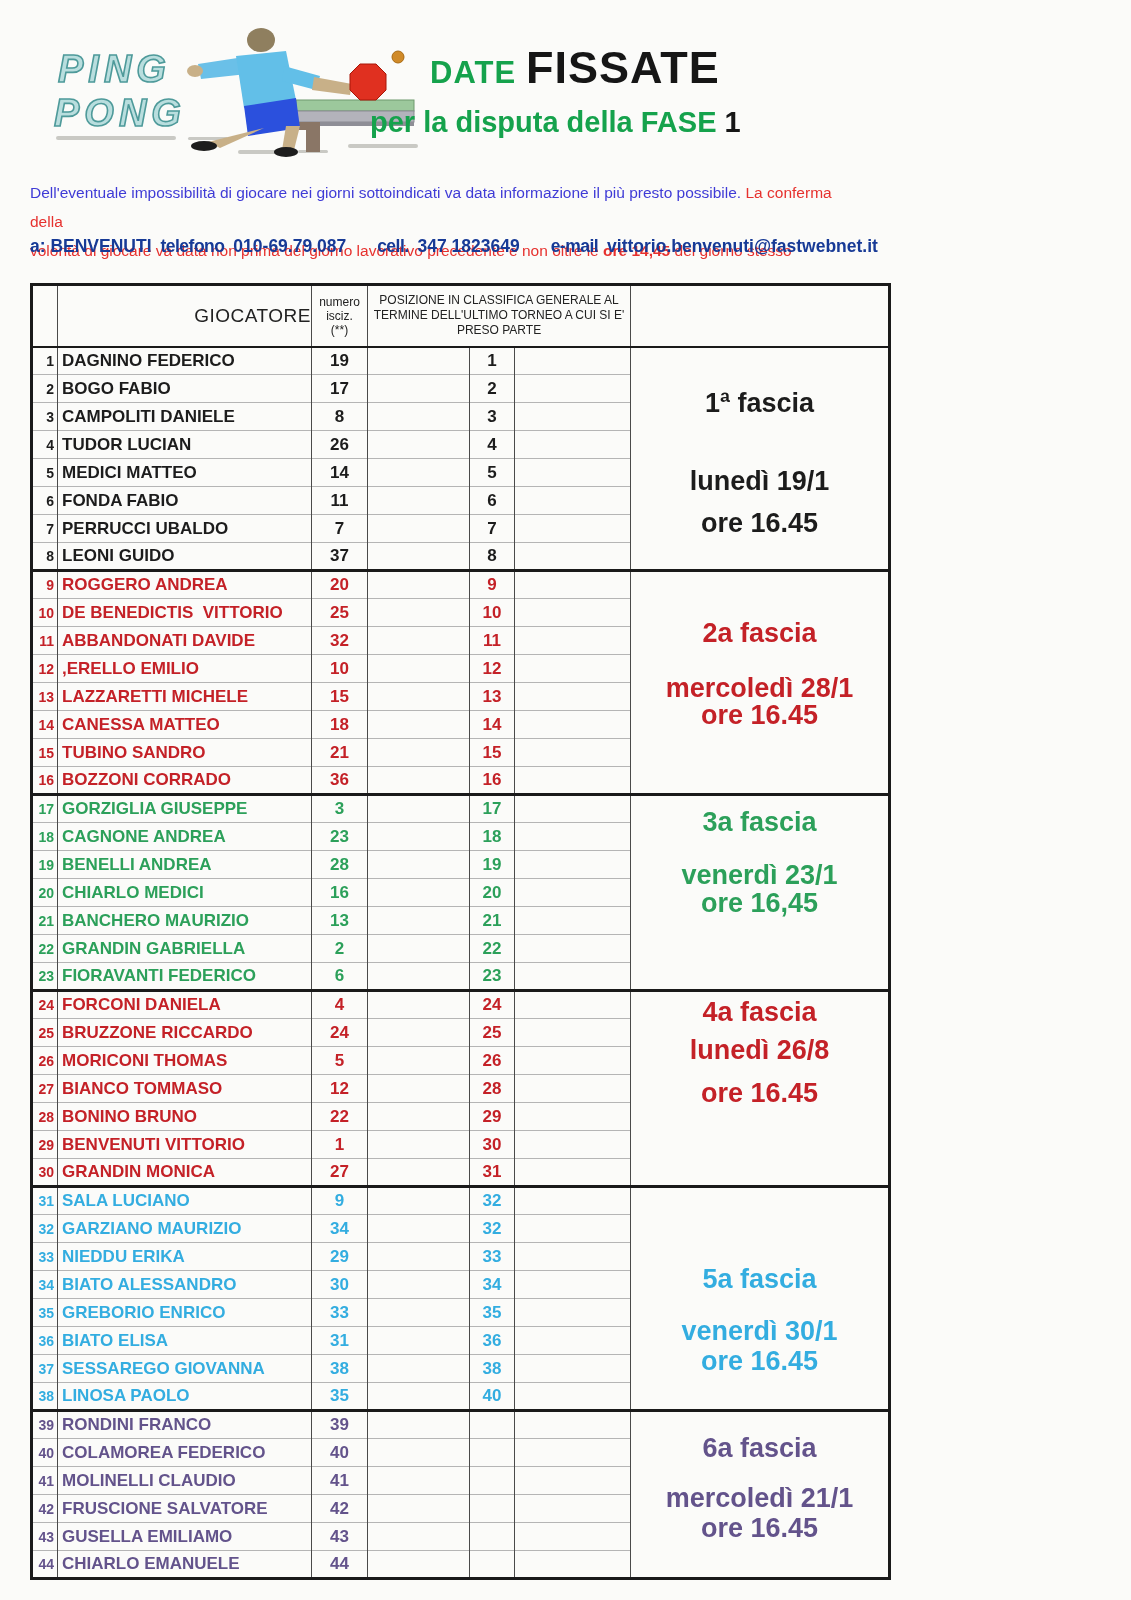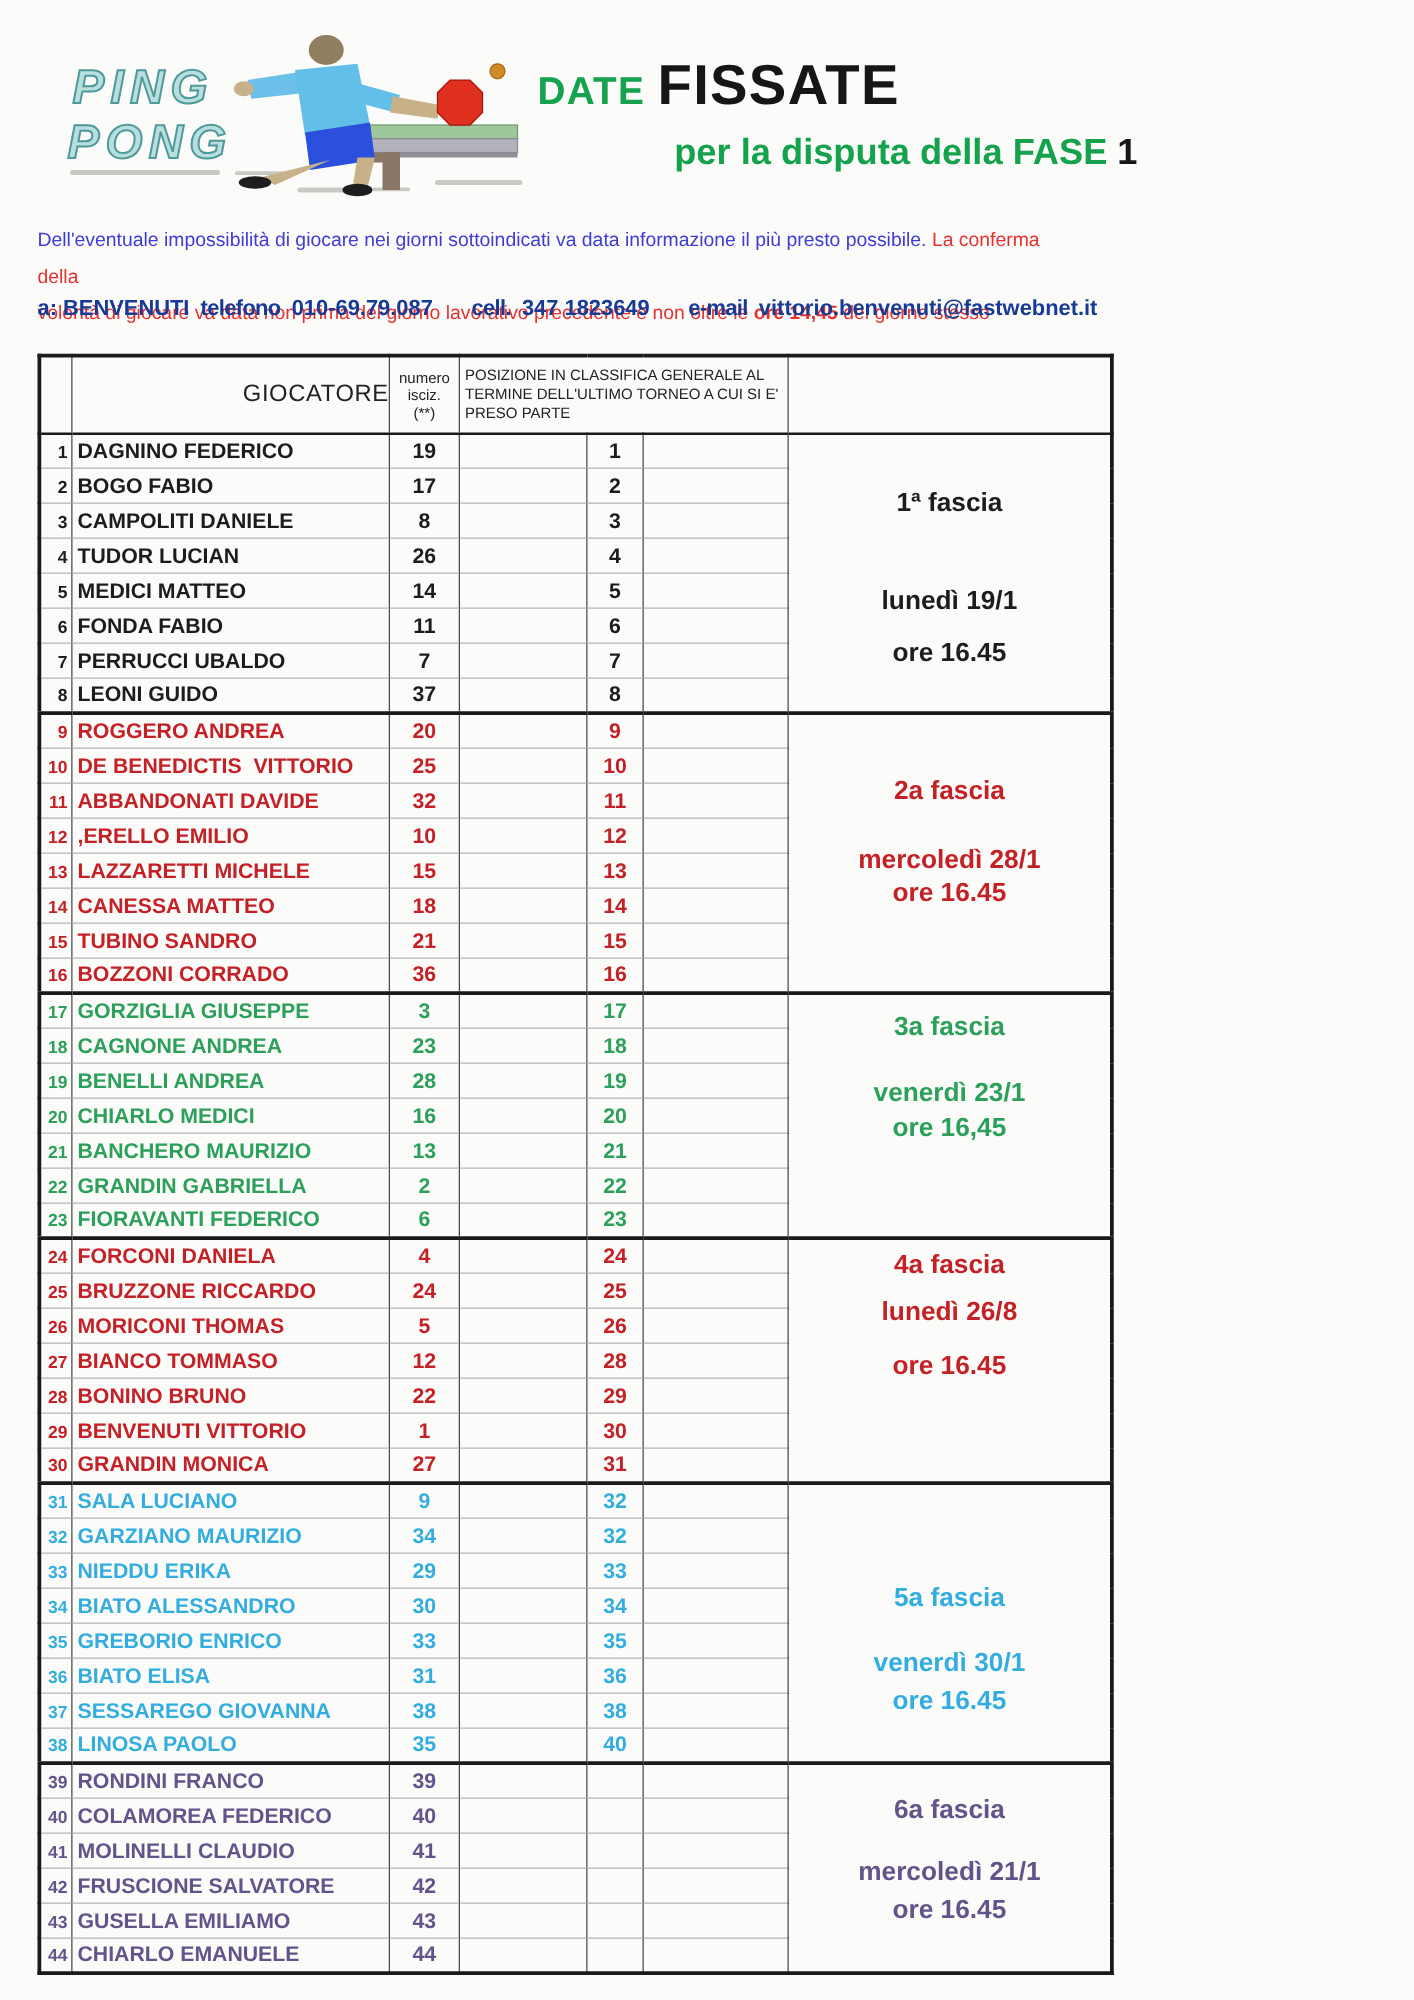--- a/index.html
+++ b/index.html
@@ -9,21 +9,21 @@
     font-family:"Liberation Sans","DejaVu Sans",sans-serif;
     -webkit-font-smoothing:antialiased;
   }
   .page{position:relative;width:1131px;height:1600px;overflow:hidden;}
 
   
   .logo{position:absolute;left:48px;top:24px;width:385px;height:142px;}
   .title1{position:absolute;left:430px;top:42px;width:480px;white-space:nowrap;}
   .title1 .t-green{color:#15a24c;font-weight:bold;font-size:31px;letter-spacing:1px;}
   .title1 .t-black{color:#161616;font-weight:bold;font-size:45px;letter-spacing:1px;margin-left:10px;}
-  .title2{position:absolute;left:370px;top:106px;width:540px;text-align:right;white-space:nowrap;}
+  .title2{position:absolute;left:370px;top:106px;width:540px;text-align:left;white-space:nowrap;}
   .title2 .t-green{color:#15a24c;font-weight:bold;font-size:29px;}
   .title2 .t-black{color:#161616;font-weight:bold;font-size:29px;margin-left:8px;}
 
   .notice{position:absolute;left:30px;top:178px;width:830px;font-size:15.5px;line-height:29px;}
   .notice .blue{color:#3f3bd6;}
   .notice .red{color:#e6312e;}
   .notice b{font-weight:bold;}
 
   .contact{position:absolute;left:30px;top:236px;width:900px;font-size:17.5px;font-weight:bold;color:#173a96;white-space:nowrap;}
   .contact .lbl{letter-spacing:-0.5px;margin:0 4px;}
@@ -32,29 +32,29 @@
   
   .tablewrap{position:absolute;left:30px;top:283px;}
   table{border-collapse:collapse;table-layout:fixed;width:858px;border:3px solid #1a1a1a;}
   col.w0{width:26px}col.w1{width:254px}col.w2{width:56px}col.w3{width:102px}
   col.w4{width:45px}col.w5{width:116px}col.w6{width:259px}
   th,td{border-left:1px solid #4a4a4a;padding:0;overflow:hidden;}
   thead tr{height:62px;}
   thead th{border-bottom:2px solid #1a1a1a;font-weight:normal;color:#222;vertical-align:middle;background:transparent;}
   th.h-giocatore{font-size:19px;letter-spacing:0.5px;text-align:right;}
   th.h-numero{font-size:12px;line-height:14px;text-align:center;white-space:pre-line;}
-  th.h-pos{font-size:12px;line-height:15px;text-align:left;padding:0 4px;}
+  th.h-pos{font-size:12px;line-height:15px;text-align:center;padding:0 4px;}
   tbody tr{height:28px;}
   tbody td{border-top:1px solid #b5b5b5;vertical-align:middle;}
   tbody tr:first-child td{border-top:none;}
   tbody tr.group-start td{border-top:3px solid #1a1a1a;}
   td.c0{text-align:right;padding-right:3px;font-size:14px;font-weight:bold;}
   td.c1{font-size:17px;font-weight:bold;padding-left:4px;white-space:nowrap;}
   td.c2,td.c4{font-size:17px;font-weight:bold;text-align:center;}
-  td.fascia{vertical-align:top;text-align:center;font-weight:bold;font-size:21px;line-height:24px;}
+  td.fascia{vertical-align:top;text-align:center;font-weight:bold;font-size:27px;line-height:24px;}
   td.fascia div{width:100%;}
   
   .fascia-0 .f-label{margin-top:43px}.fascia-0 .f-day{margin-top:54px}.fascia-0 .f-time{margin-top:18px}
   .fascia-1 .f-label{margin-top:49px}.fascia-1 .f-day{margin-top:31px}.fascia-1 .f-time{margin-top:3px}
   .fascia-2 .f-label{margin-top:14px}.fascia-2 .f-day{margin-top:29px}.fascia-2 .f-time{margin-top:4px}
   .fascia-3 .f-label{margin-top:8px}.fascia-3 .f-day{margin-top:14px}.fascia-3 .f-time{margin-top:19px}
   .fascia-4 .f-label{margin-top:79px}.fascia-4 .f-day{margin-top:28px}.fascia-4 .f-time{margin-top:6px}
   .fascia-5 .f-label{margin-top:24px}.fascia-5 .f-day{margin-top:26px}.fascia-5 .f-time{margin-top:6px}
 </style>
 </head>

